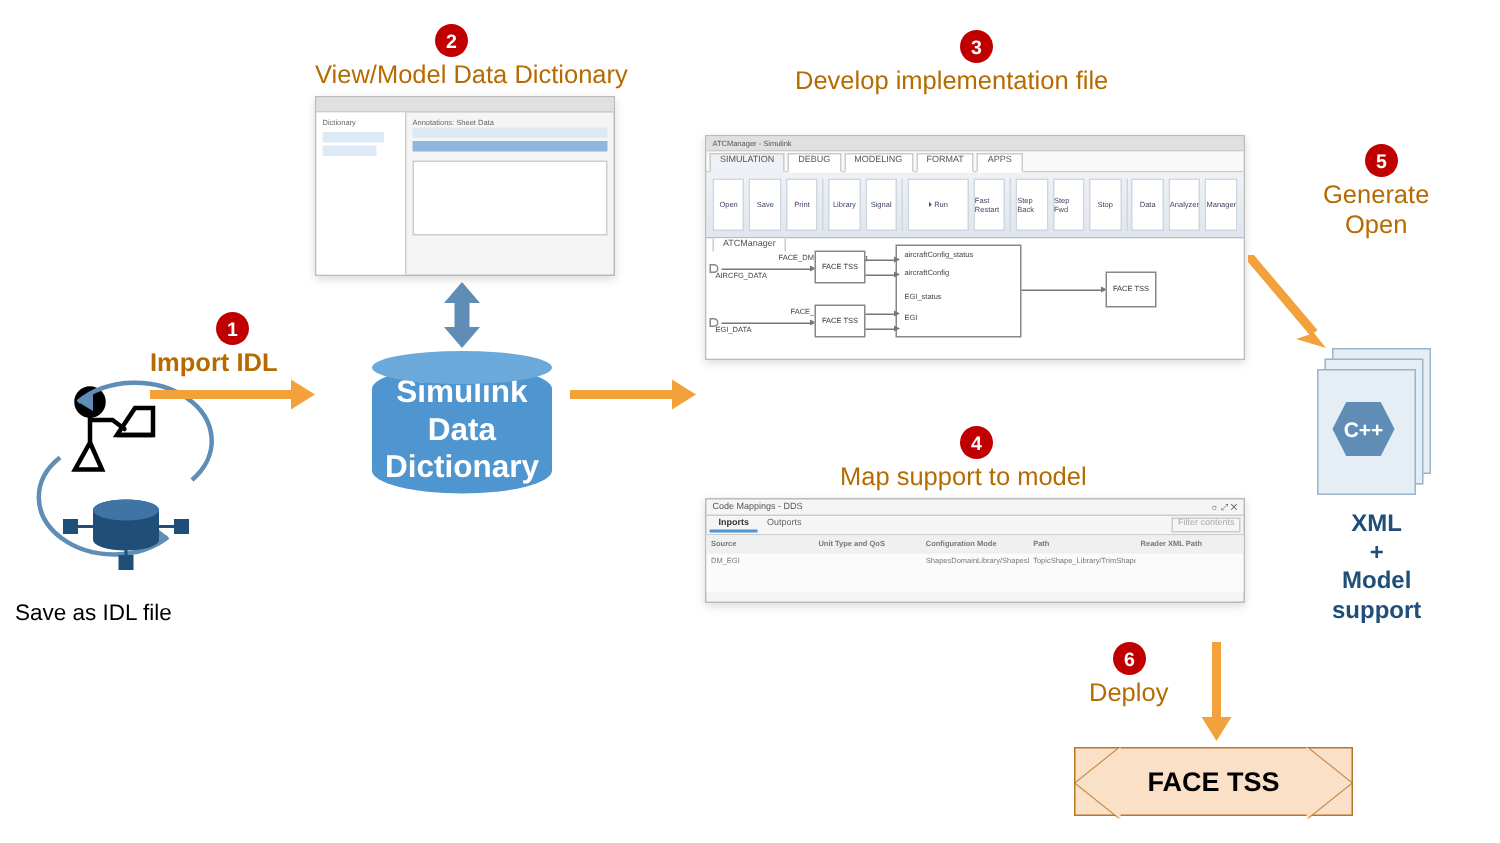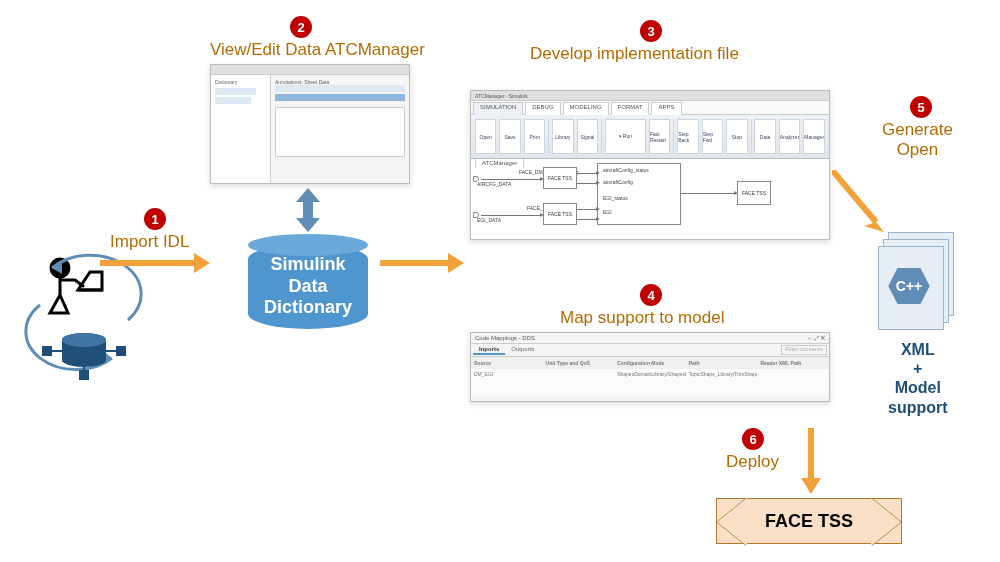--- a/index.html
+++ b/index.html
@@ -51,21 +51,21 @@
   .start-label { font-size: 15px; color: #000; line-height: 1.25; }
 
   
   .cyl {
     width: 120px; height: 85px;
     background: #4f95cf;
     border-radius: 50% / 18%;
     position: relative;
     color: #fff;
     display: flex; align-items: center; justify-content: center;
-    text-align: center; font-weight: bold; font-size: 18px;
+    text-align: center; font-weight: bold; font-size: 21px;
     line-height: 1.2;
   }
   .cyl::before {
     content: "";
     position: absolute; top: -10px; left: 0; right: 0;
     height: 22px; background: #6aa9d9;
     border-radius: 50%;
   }
 
   
@@ -213,32 +213,33 @@
     <ellipse cx="64" cy="90" rx="22" ry="7" fill="#3f74a5"></ellipse>
     <rect x="22" y="96" width="10" height="10"></rect>
     <line x1="32" y1="101" x2="42" y2="101" stroke="#1f4e79" stroke-width="2"></line>
     <rect x="96" y="96" width="10" height="10"></rect>
     <line x1="86" y1="101" x2="96" y2="101" stroke="#1f4e79" stroke-width="2"></line>
     <rect x="59" y="120" width="10" height="10"></rect>
     <line x1="64" y1="113" x2="64" y2="120" stroke="#1f4e79" stroke-width="2"></line>
   </g>
 </svg>
 <div class="abs start-label" style="left:10px; top:400px;">
+  <div>Save as IDL file</div>
 </div>
 
 <div class="abs" style="left:144px; top:208px; text-align:center;">
   <div class="step-badge">1</div>
 </div>
-<div class="abs step-title" style="left:110px; top:232px;">Import IDL</div>
+<div class="abs step-title" style="left:100px; top:232px;font-weight:bold;">Import IDL</div>
 <div class="oarrow" style="left:100px; top:260px; width:96px;"></div>
 
 <div class="abs" style="left:290px; top:16px; text-align:center;">
   <div class="step-badge">2</div>
 </div>
-<div class="abs step-title" style="left:210px; top:40px;">View/Edit Data ATCManager</div>
+<div class="abs step-title" style="left:210px; top:40px;">View/Model Data Dictionary</div>
 
 <div class="abs mockwin dd-win" style="left:210px; top:64px;">
   <div class="mockbar"></div>
   <div class="dd-body">
     <div class="dd-left">
       <div style="font-size:5px;margin-bottom:3px;">Dictionary</div>
       <div class="dd-row" style="width:80%"></div>
       <div class="dd-row" style="width:70%"></div>
     </div>
     <div class="dd-right">

